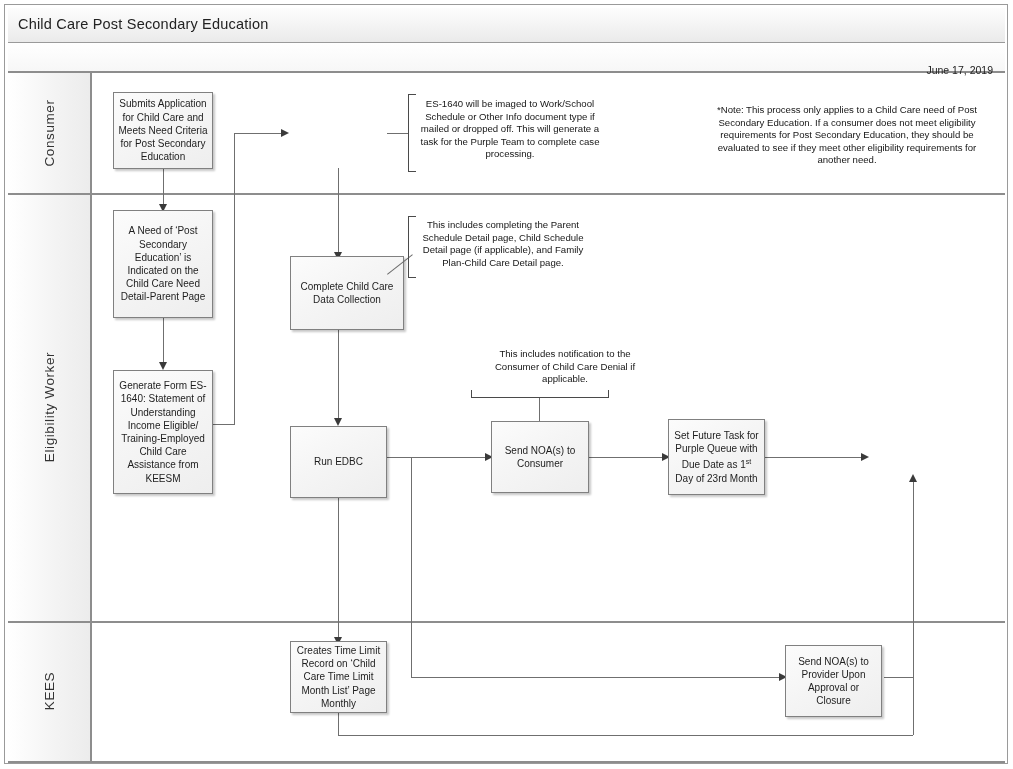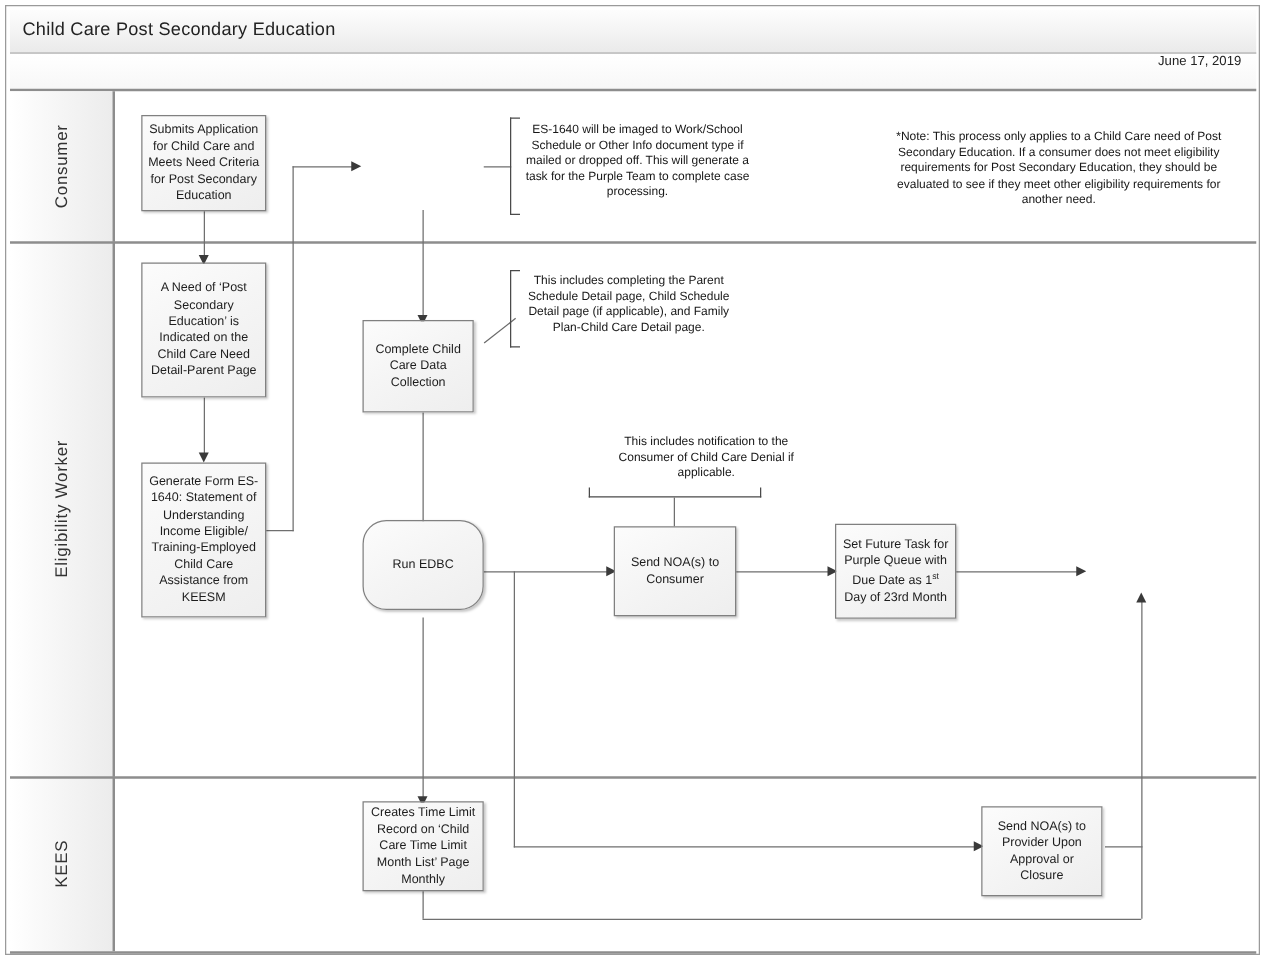--- a/index.html
+++ b/index.html
@@ -10,21 +10,21 @@
   .frame{position:absolute;left:4px;top:4px;width:1004px;height:760px;border:1px solid #9a9a9a;background:#fff;box-sizing:border-box;}
 
   .titlebar{position:absolute;left:8px;top:8px;width:997px;height:35px;
       background:linear-gradient(180deg,#fdfdfd 0%,#f2f2f2 60%,#eaeaea 100%);
       border-bottom:1px solid #9a9a9a;box-sizing:border-box;text-decoration:underline;}
   .titlebar .t{position:absolute;left:10px;top:8px;font-size:14.5px;color:#222;letter-spacing:.2px;}
 
   .datebar{position:absolute;left:8px;top:43px;width:997px;height:30px;
       background:linear-gradient(180deg,#ffffff 0%,#f7f7f7 100%);
       border-bottom:2px solid #8d8d8d;box-sizing:border-box;}
-  .datebar .d{position:absolute;right:12px;top:0;font-size:10.5px;color:#222;}
+  .datebar .d{position:absolute;right:12px;top:21px;font-size:10.5px;color:#222;}
 
   
   .lanes{position:absolute;left:8px;top:73px;width:997px;height:688px;box-sizing:border-box;}
   .lane{position:absolute;left:0;width:997px;box-sizing:border-box;}
   .lane-hdr{position:absolute;left:0;top:0;width:84px;height:100%;
       background:linear-gradient(90deg,#ffffff 0%,#f4f4f4 55%,#ececec 100%);
       border-right:2px solid #8d8d8d;box-sizing:border-box;}
   .lane-hdr span{position:absolute;left:50%;top:50%;
       transform:translate(-50%,-50%) rotate(-90deg);white-space:nowrap;
       font-size:13.5px;color:#333;letter-spacing:.6px;}
@@ -150,25 +150,25 @@
 
 
   <div class="box" style="left:113px;top:210px;width:100px;height:108px;">
     <span>A Need of ‘Post Secondary Education’ is Indicated on the Child Care Need Detail-Parent Page</span>
   </div>
 
   <div class="box" style="left:113px;top:370px;width:100px;height:124px;">
     <span>Generate Form ES-1640: Statement of Understanding Income Eligible/ Training-Employed Child Care Assistance from KEESM</span>
   </div>
 
-  <div class="box" style="left:290px;top:256px;width:89px;height:74px;">
+  <div class="box" style="left:290px;top:256px;width:114px;height:74px;">
     <span>Complete Child Care Data Collection</span>
   </div>
 
-  <div class="box" style="left:290px;top:416px;width:97px;height:72px;border-radius:19px;">
+  <div class="box" style="left:290px;top:426px;width:97px;height:72px;">
     <span>Run EDBC</span>
   </div>
 
   <div class="box" style="left:491px;top:421px;width:98px;height:72px;">
     <span>Send NOA(s) to Consumer</span>
   </div>
 
   <div class="box" style="left:668px;top:419px;width:97px;height:76px;">
     <span><span>Set Future Task for Purple Queue with Due Date as 1</span><sup>st</sup><span> Day of 23rd Month</span></span>
   </div>

